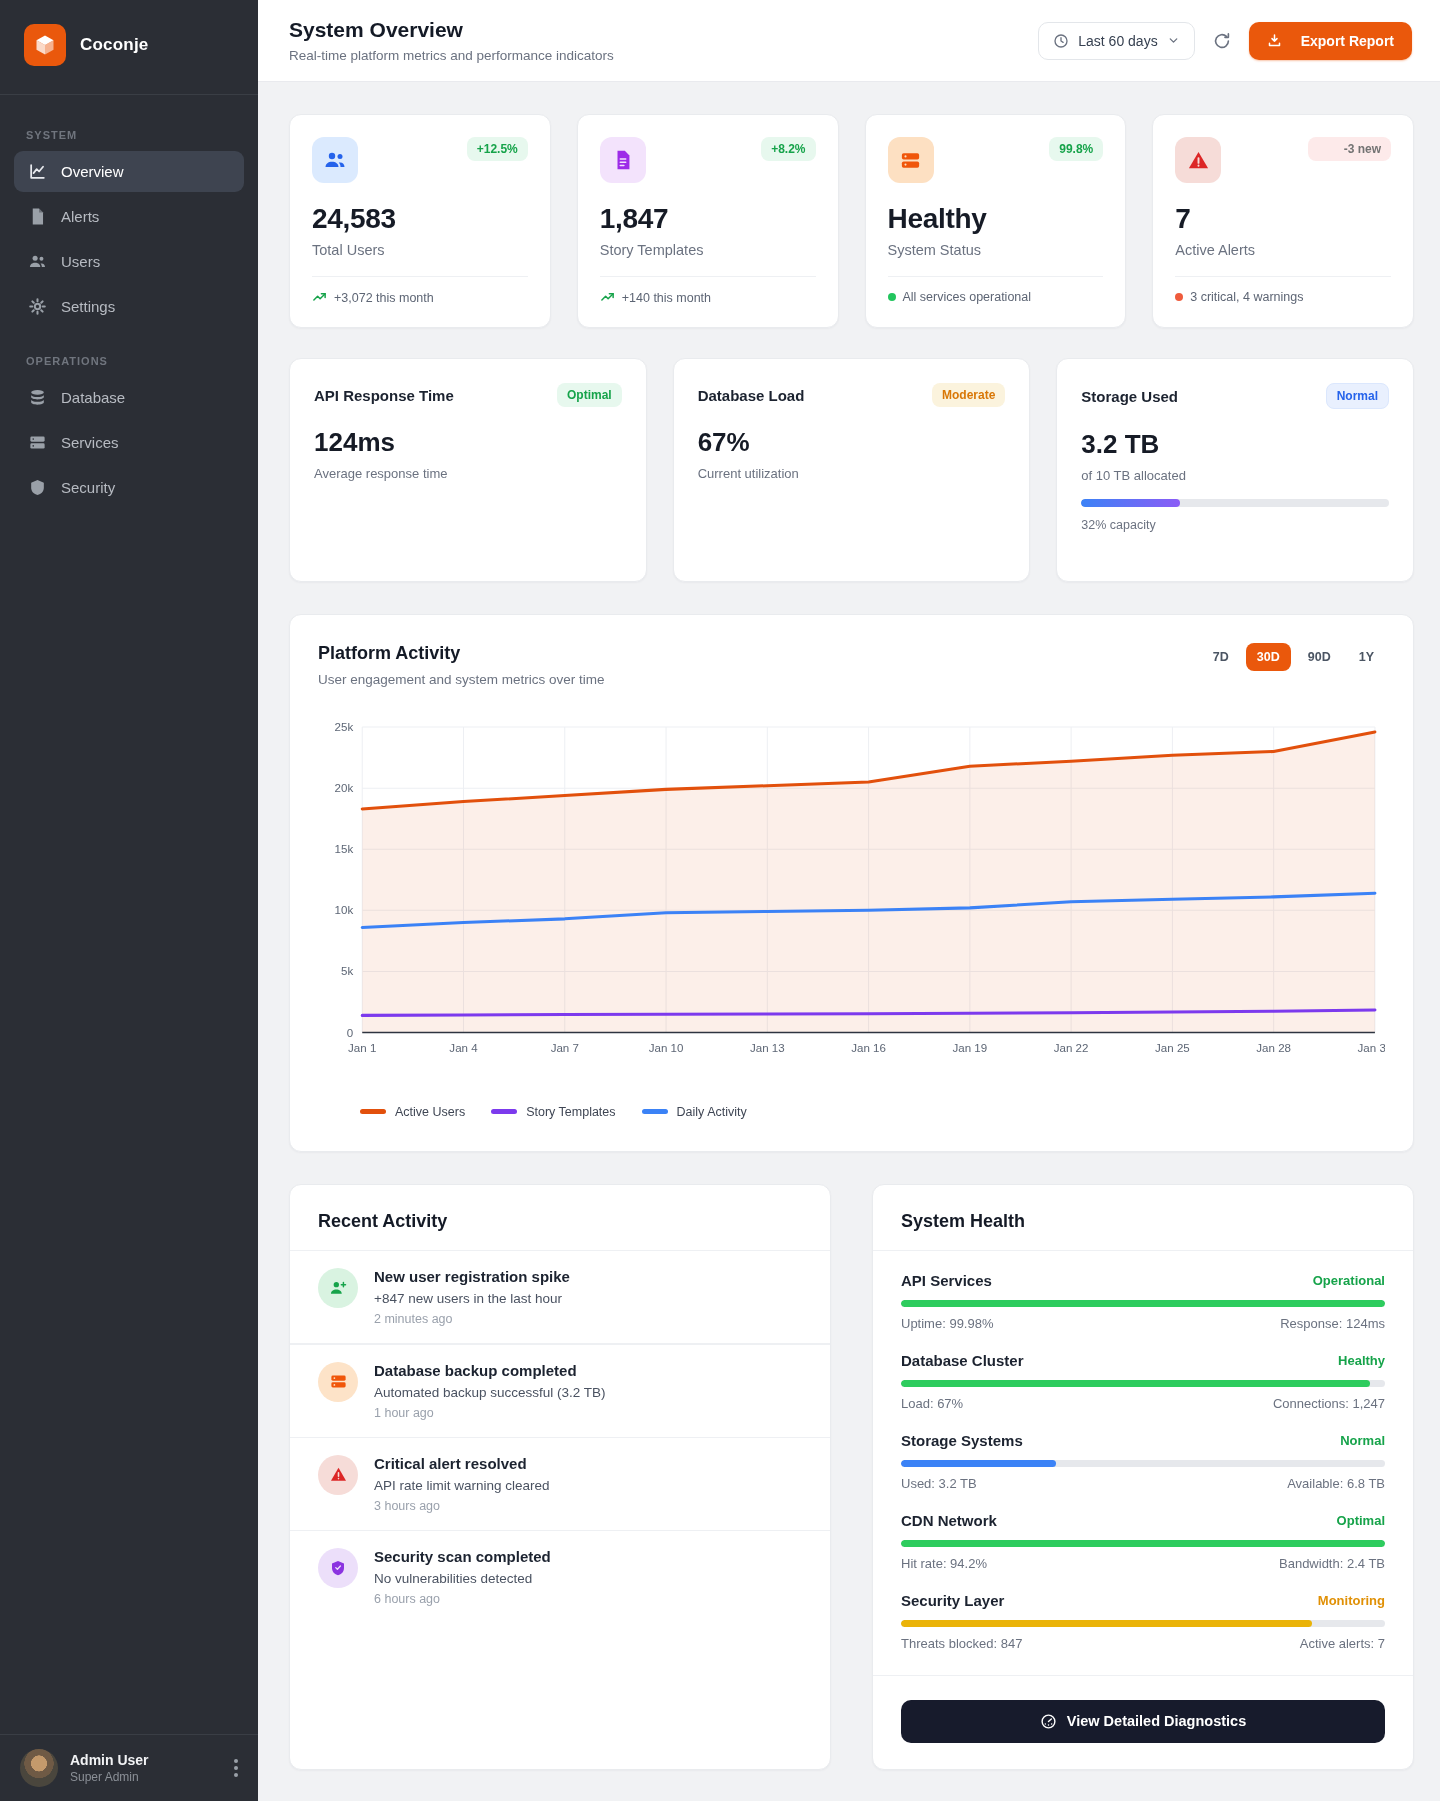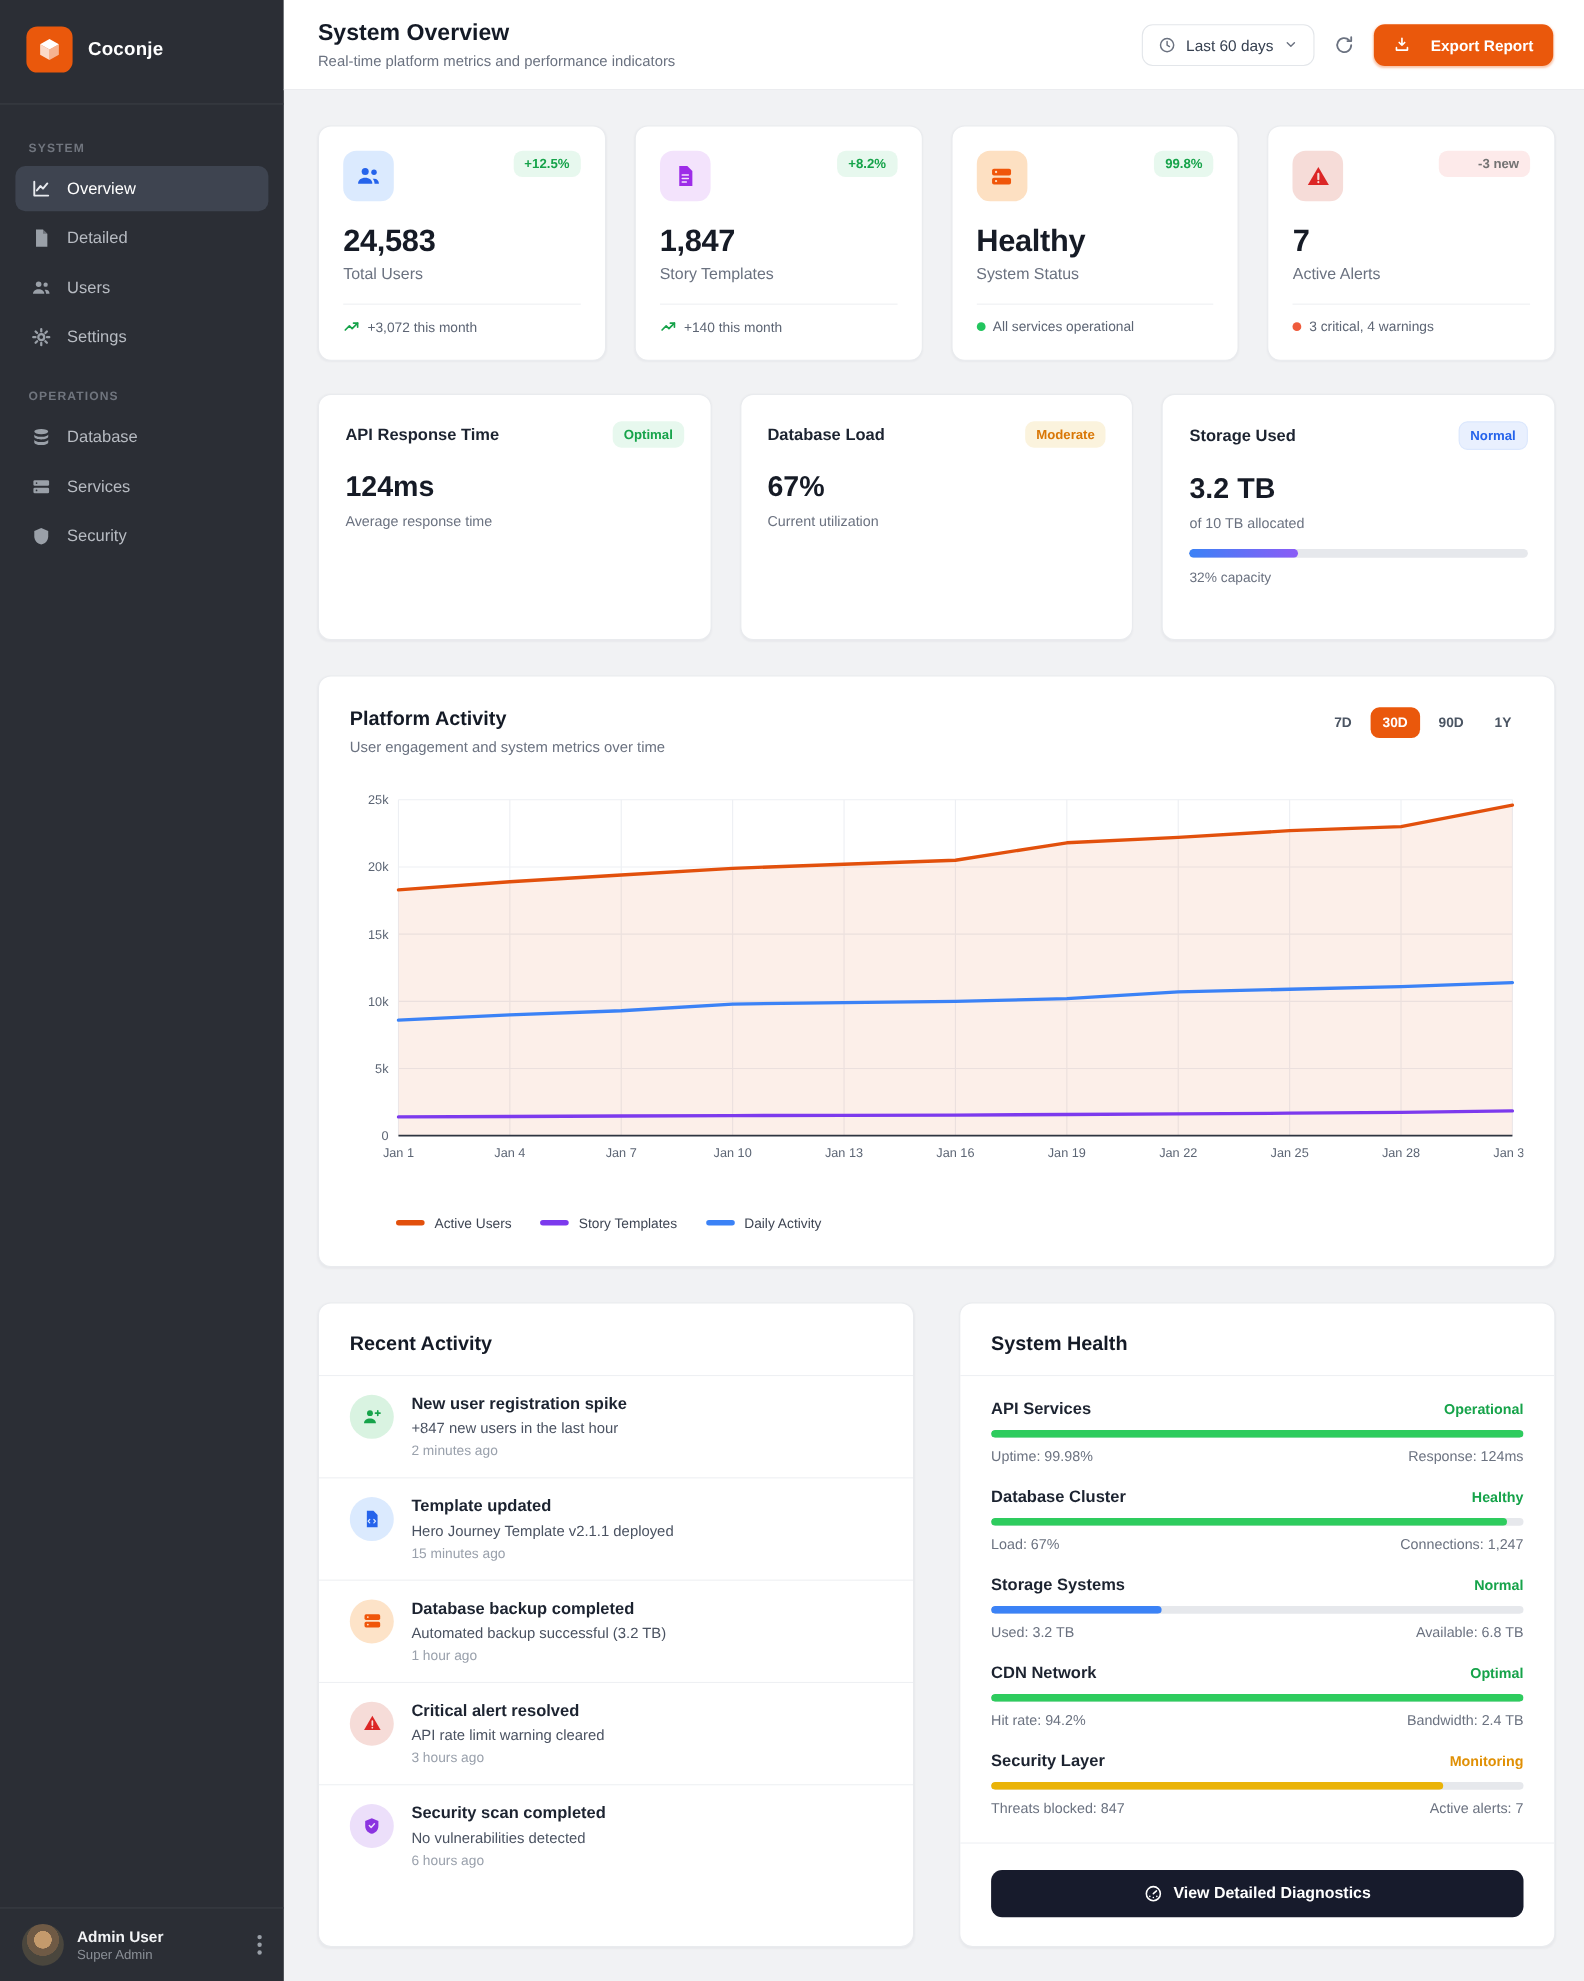--- a/index.html
+++ b/index.html
@@ -145,21 +145,21 @@
       </span>
       <span>Overview</span>
     </div>
     <div class="nav-item">
       <span class="nicon">
         <svg viewBox="0 0 24 24" width="19" height="19" fill="currentColor">
             <path d="M6 2h8l5 5v15H6z"></path>
             <path d="M14 2v5h5" fill="#2b2e35" opacity=".4"></path>
           </svg>
       </span>
-      <span>Detailed</span>
+      <span>Alerts</span>
     </div>
     <div class="nav-item">
       <span class="nicon">
         <svg viewBox="0 0 24 24" width="19" height="19" fill="currentColor">
             <circle cx="9" cy="8" r="3.2"></circle>
             <path d="M2.5 19c0-3.3 2.8-5.3 6.5-5.3s6.5 2 6.5 5.3z"></path>
             <circle cx="17" cy="8.6" r="2.5"></circle>
             <path d="M17.5 19h4c0-2.8-1.7-4.6-4.3-4.6-.5 0-1 .1-1.4.2 1 1.1 1.7 2.6 1.7 4.4z"></path>
           </svg>
       </span>
@@ -453,33 +453,20 @@
               </svg>
           </div>
           <div>
             <div class="act-title">New user registration spike</div>
             <div class="act-desc">+847 new users in the last hour</div>
             <div class="act-time">2 minutes ago</div>
           </div>
         </div>
         <div class="sep" style="margin-top:0"></div>
 
-        <div class="act-item">
-          <div class="aicon blue">
-            <svg viewBox="0 0 24 24" width="18" height="18" fill="currentColor">
-                <path d="M6 2h8l5 5v15H6z"></path>
-                <path d="M9.5 12.5l-2 2 2 2M14.5 12.5l2 2-2 2" stroke="#dbeafe" stroke-width="1.5" fill="none" stroke-linecap="round" stroke-linejoin="round"></path>
-              </svg>
-          </div>
-          <div>
-            <div class="act-title">Template updated</div>
-            <div class="act-desc">Hero Journey Template v2.1.1 deployed</div>
-            <div class="act-time">15 minutes ago</div>
-          </div>
-        </div>
         <div class="sep" style="margin-top:0"></div>
 
         <div class="act-item">
           <div class="aicon orange">
             <svg viewBox="0 0 24 24" width="19" height="19" fill="currentColor">
                 <rect x="3" y="4.5" width="18" height="6.4" rx="1.8"></rect>
                 <rect x="3" y="13.1" width="18" height="6.4" rx="1.8"></rect>
                 <circle cx="6.8" cy="7.7" r="1.1" fill="#fde3c8"></circle>
                 <circle cx="6.8" cy="16.3" r="1.1" fill="#fde3c8"></circle>
               </svg>

